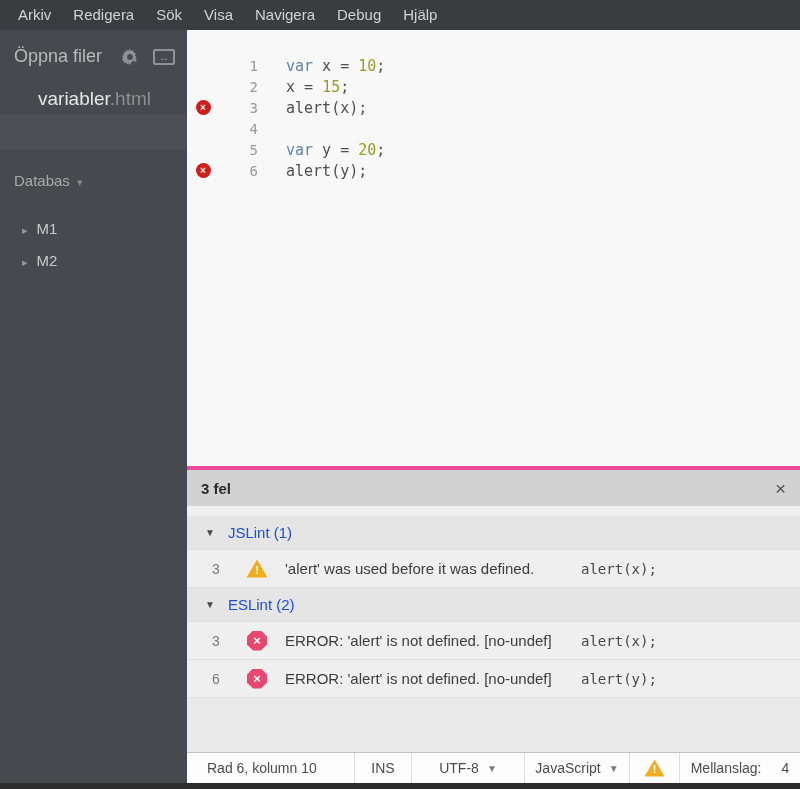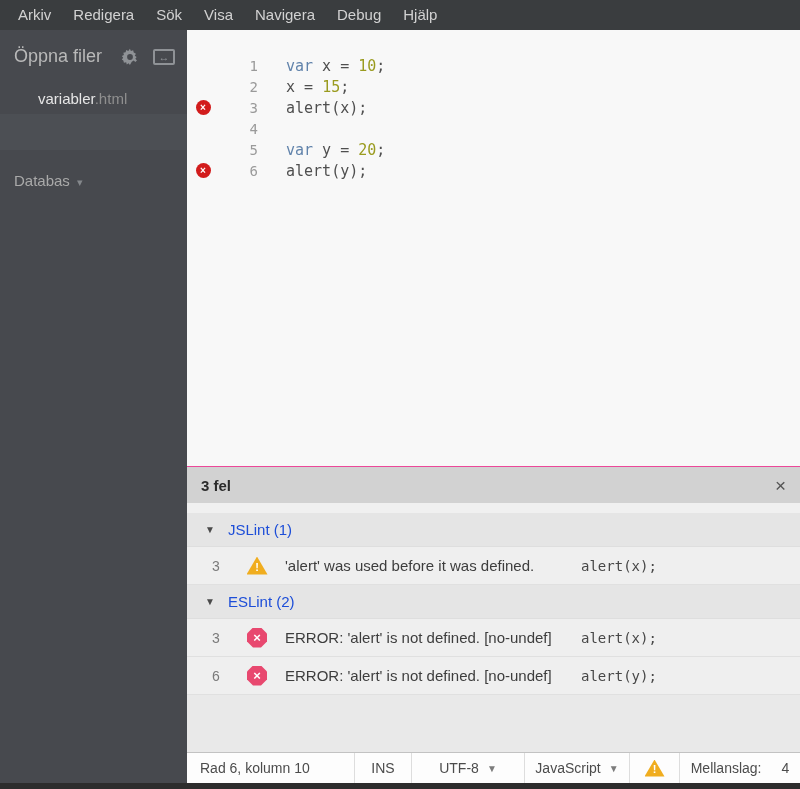--- a/index.html
+++ b/index.html
@@ -14,21 +14,21 @@
 
   
   .sidebar { position:absolute; top:30px; left:0; width:187px; height:753px;
     background:#47494e; color:#bdbdbd; }
   .of-header { display:flex; align-items:center; padding:16px 12px 10px 14px; }
   .of-title { font-size:18px; color:#b9b9b9; flex:1; }
   .icon-gear { width:18px; height:18px; margin-right:14px; }
   .icon-split { width:22px; height:16px; border:2px solid #8f9296; border-radius:2px;
     color:#8f9296; font-size:11px; line-height:12px; text-align:center; font-weight:bold; }
   .file-list { list-style:none; margin-top:8px; }
-  .file-row { height:27px; line-height:27px; padding-left:38px; font-size:15px; cursor:pointer; }
+  .file-row { height:27px; line-height:27px; padding-left:38px; font-size:19px; cursor:pointer; }
   .file-row .base { color:#e6e6e6; }
   .file-row .ext { color:#8f8f8f; }
   .file-row.selected { background:#313337; }
   .file-row.selected .base { color:#6fc0f0; }
   .ws-band { height:36px; background:#4c4f54; margin-top:2px; }
   .project-header { margin-top:22px; padding-left:14px; font-size:15px; color:#a9a9a9; cursor:pointer; }
   .project-header .caret { color:#84878b; font-size:11px; margin-left:7px; }
   .tree { list-style:none; margin-top:24px; }
   .tree-row { height:32px; line-height:32px; padding-left:22px; font-size:15px; color:#c9c9c9; cursor:pointer; }
   .tree-row .tri { color:#95989c; font-size:11px; margin-right:9px; }
@@ -45,21 +45,21 @@
     font-size:14px; color:#9a9a9a; }
   .code-col { padding-left:28px; font-family:"DejaVu Sans Mono", monospace;
     font-size:15px; color:#4f4f4f; white-space:pre; }
   .tok-kw { color:#6183ab; }
   .tok-num { color:#9a9b1f; }
   .tok-pl { color:#4f4f4f; }
   .gutter-err { width:15px; height:15px; border-radius:50%; background:#d21c1c;
     color:#fff; font-size:10px; font-weight:bold; line-height:15px; text-align:center; }
 
   
-  .panel { height:286px; border-top:1px solid #ec4899; display:flex; flex-direction:column;
+  .panel { height:286px; border-top:4px solid #ec4899; display:flex; flex-direction:column;
     background:#e9e9e9; }
   .panel-header { height:36px; background:#d2d2d2; display:flex; align-items:center;
     padding:0 14px; }
   .panel-title { font-size:15px; font-weight:bold; color:#2b2b2b; flex:1; }
   .panel-close { color:#555; font-size:19px; cursor:pointer; line-height:1; }
   .panel-spacer { height:10px; background:#f0f0f0; }
   .panel-body { flex:1; display:flex; flex-direction:column; overflow:hidden; }
   .sec-header { height:34px; background:#e5e5e5; display:flex; align-items:center;
     padding-left:18px; border-bottom:1px solid #dedede; cursor:pointer; }
   .sec-header .tri { font-size:10px; color:#4a4a4a; margin-right:13px; }
@@ -77,21 +77,21 @@
   .warn-tri::after { content:"!"; position:absolute; left:0; right:0; bottom:0;
     text-align:center; color:#fff; font-size:11px; font-weight:bold; line-height:16px; }
   .err-oct { width:20px; height:20px; background:#e8486f; color:#fff;
     clip-path:polygon(30% 0,70% 0,100% 30%,100% 70%,70% 100%,30% 100%,0 70%,0 30%);
     font-size:13px; font-weight:bold; line-height:20px; text-align:center; }
 
   
   .statusbar { height:31px; background:#fdfdfd; border-top:1px solid #c2c2c2;
     display:flex; align-items:stretch; font-size:14px; color:#4c4c4c; }
   .seg { display:flex; align-items:center; justify-content:center; border-right:1px solid #ddd; }
-  .seg.cursor { width:168px; justify-content:flex-start; padding-left:13px; }
+  .seg.cursor { width:168px; justify-content:flex-start; padding-left:20px; }
   .seg.ins { width:57px; }
   .seg.enc { width:113px; }
   .seg.lang { width:105px; }
   .seg.warn { width:50px; }
   .seg.indent { flex:1; border-right:none; gap:20px; }
   .seg .caret { font-size:10px; color:#7c7c7c; margin-left:8px; }
   .statusbar .warn-tri { width:20px; height:17px; }
 
   .bottom-strip { position:absolute; left:0; bottom:0; width:800px; height:6px; background:#2d2d2d; }
 </style>
@@ -119,20 +119,24 @@
       </svg>
       <span class="icon-split">↔</span>
     </div>
     <ul class="file-list" id="file-list">
         <li class="file-row"><span class="base">variabler</span><span class="ext">.html</span></li>
       </ul>
     <div class="ws-band"></div>
     <div class="project-header">
       <span>Databas</span><span class="caret">▾</span>
     </div>
+    <ul class="tree" id="tree">
+        <li class="tree-row"><span class="tri">▸</span><span>M1</span></li>
+        <li class="tree-row"><span class="tri">▸</span><span>M2</span></li>
+      </ul>
   </aside>
 
   <main class="main">
 
     <section class="editor" id="editor">
         <div class="code-line">
           <span class="err-col"></span>
           <span class="num-col">1</span>
           <span class="code-col"><span class="tok-kw">var</span><span class="tok-pl"> x = </span><span class="tok-num">10</span><span class="tok-pl">;</span></span>
         </div>

